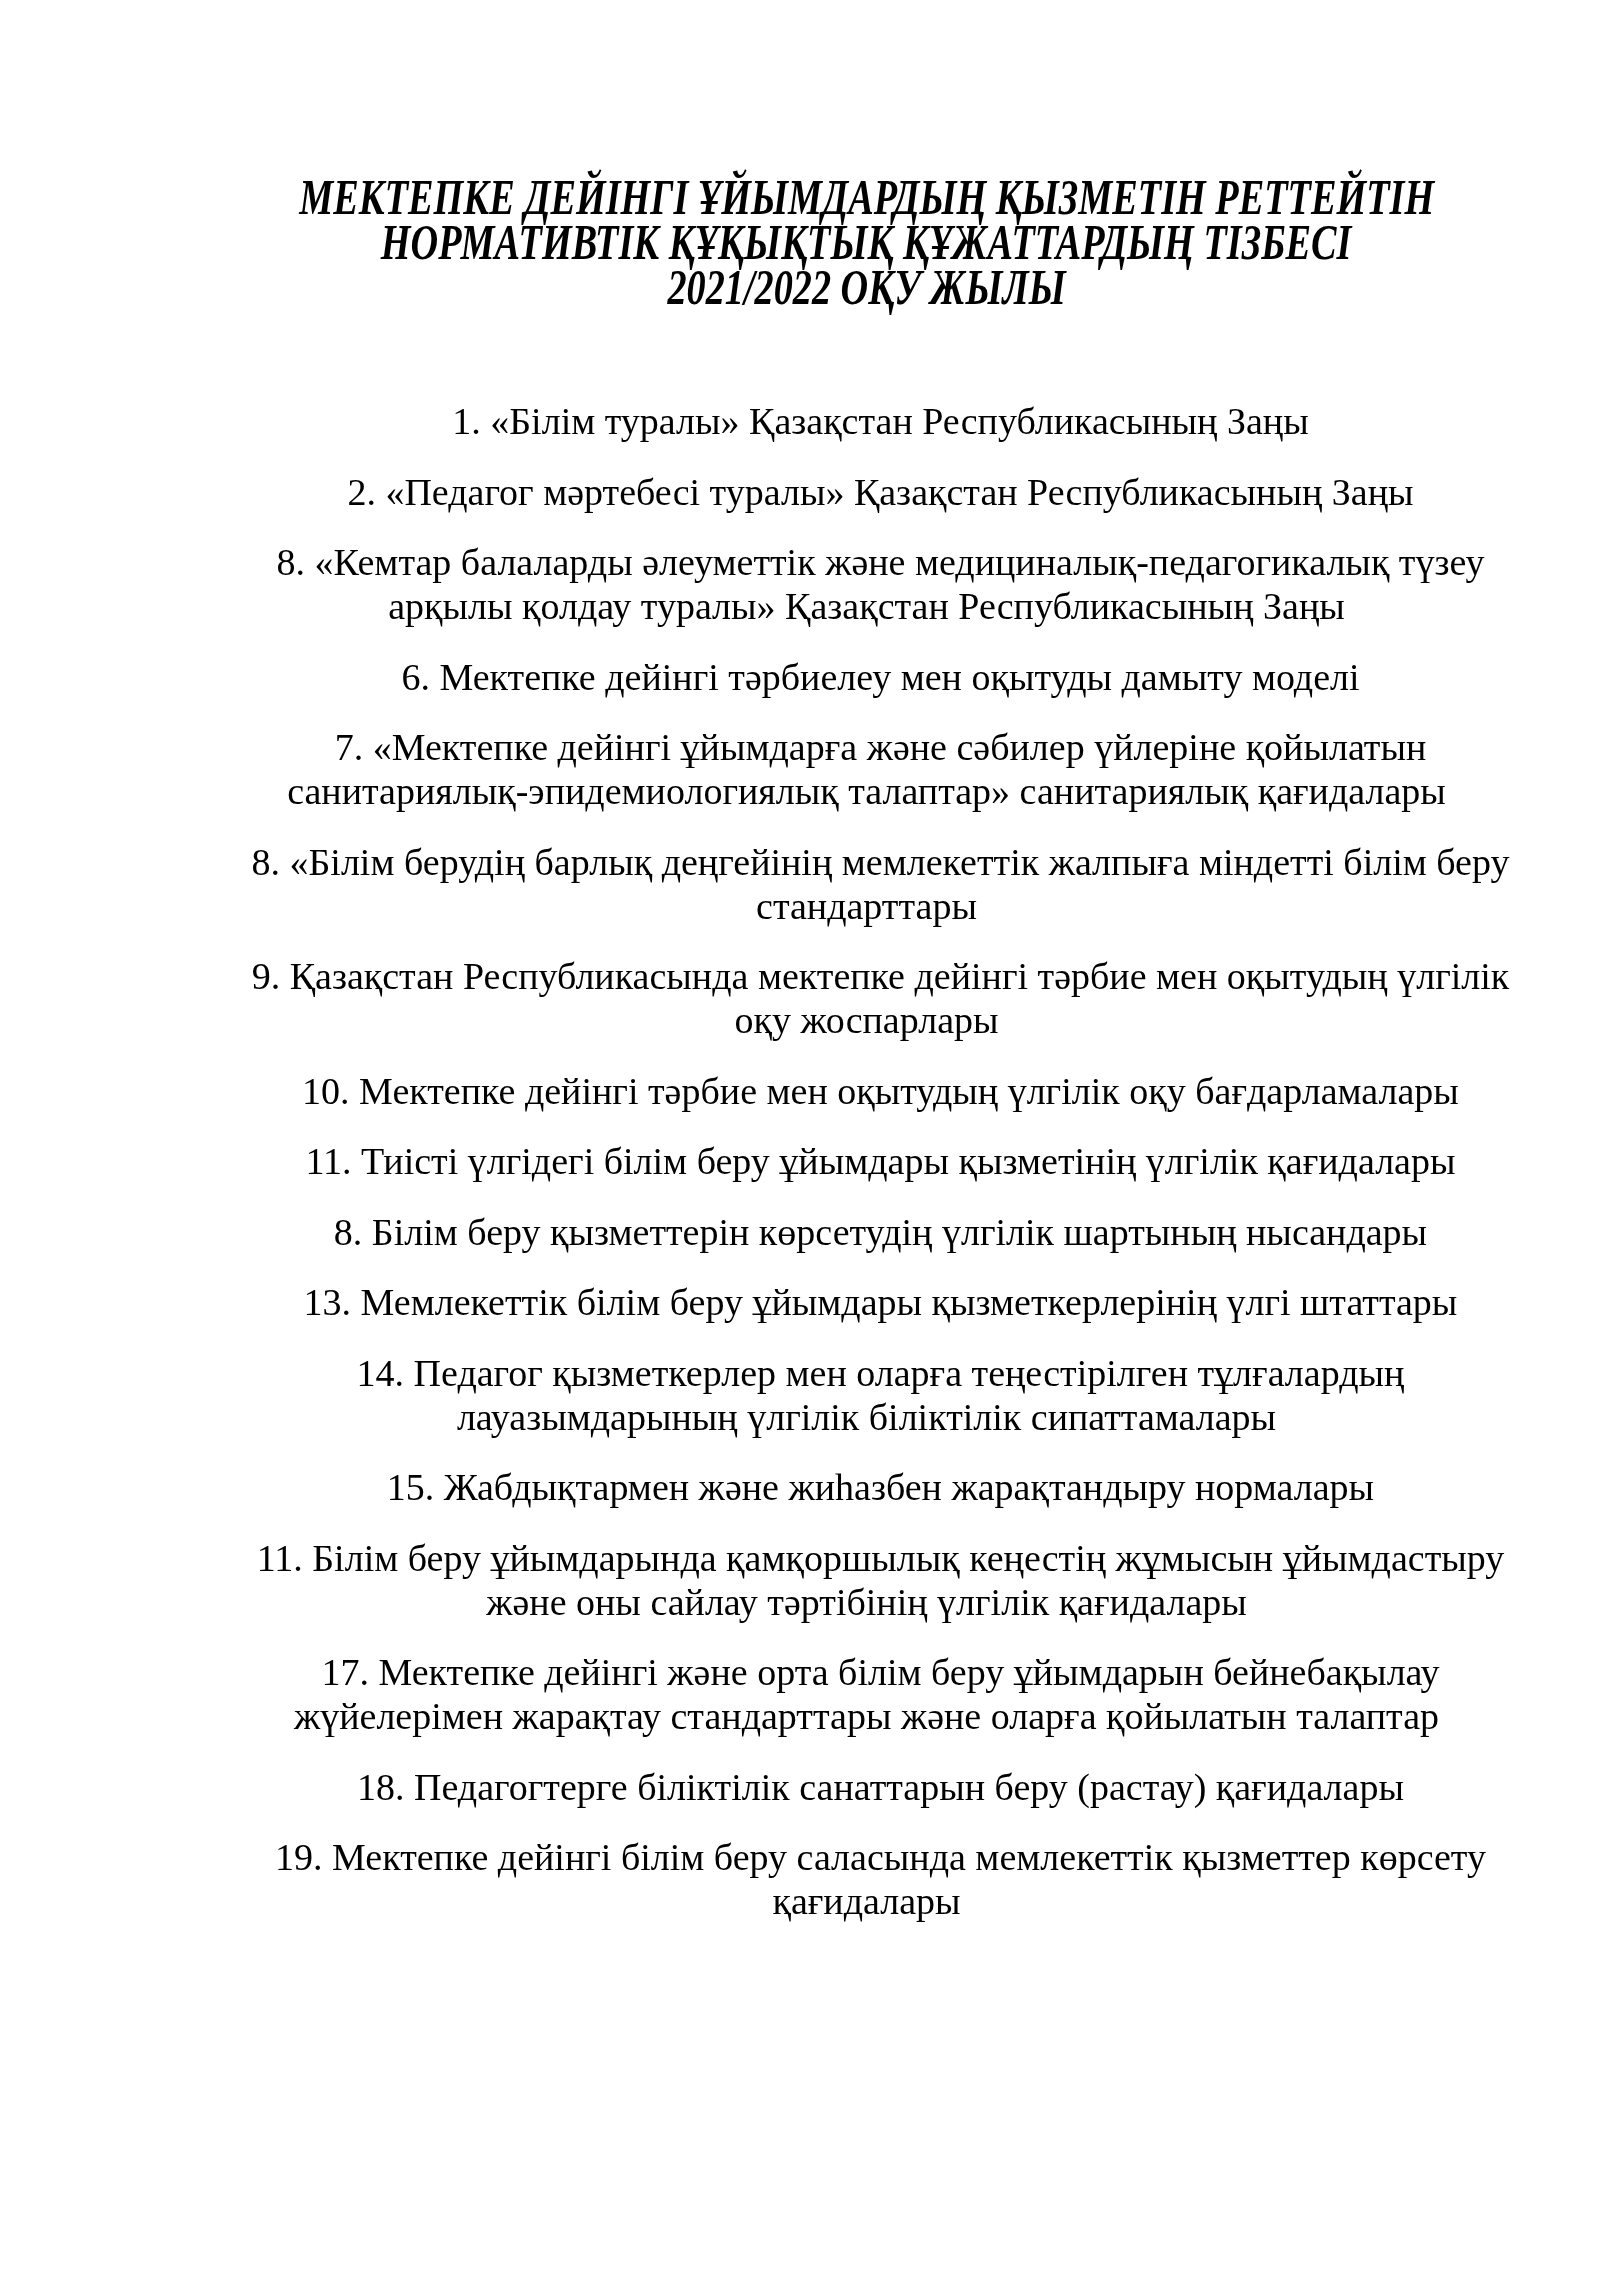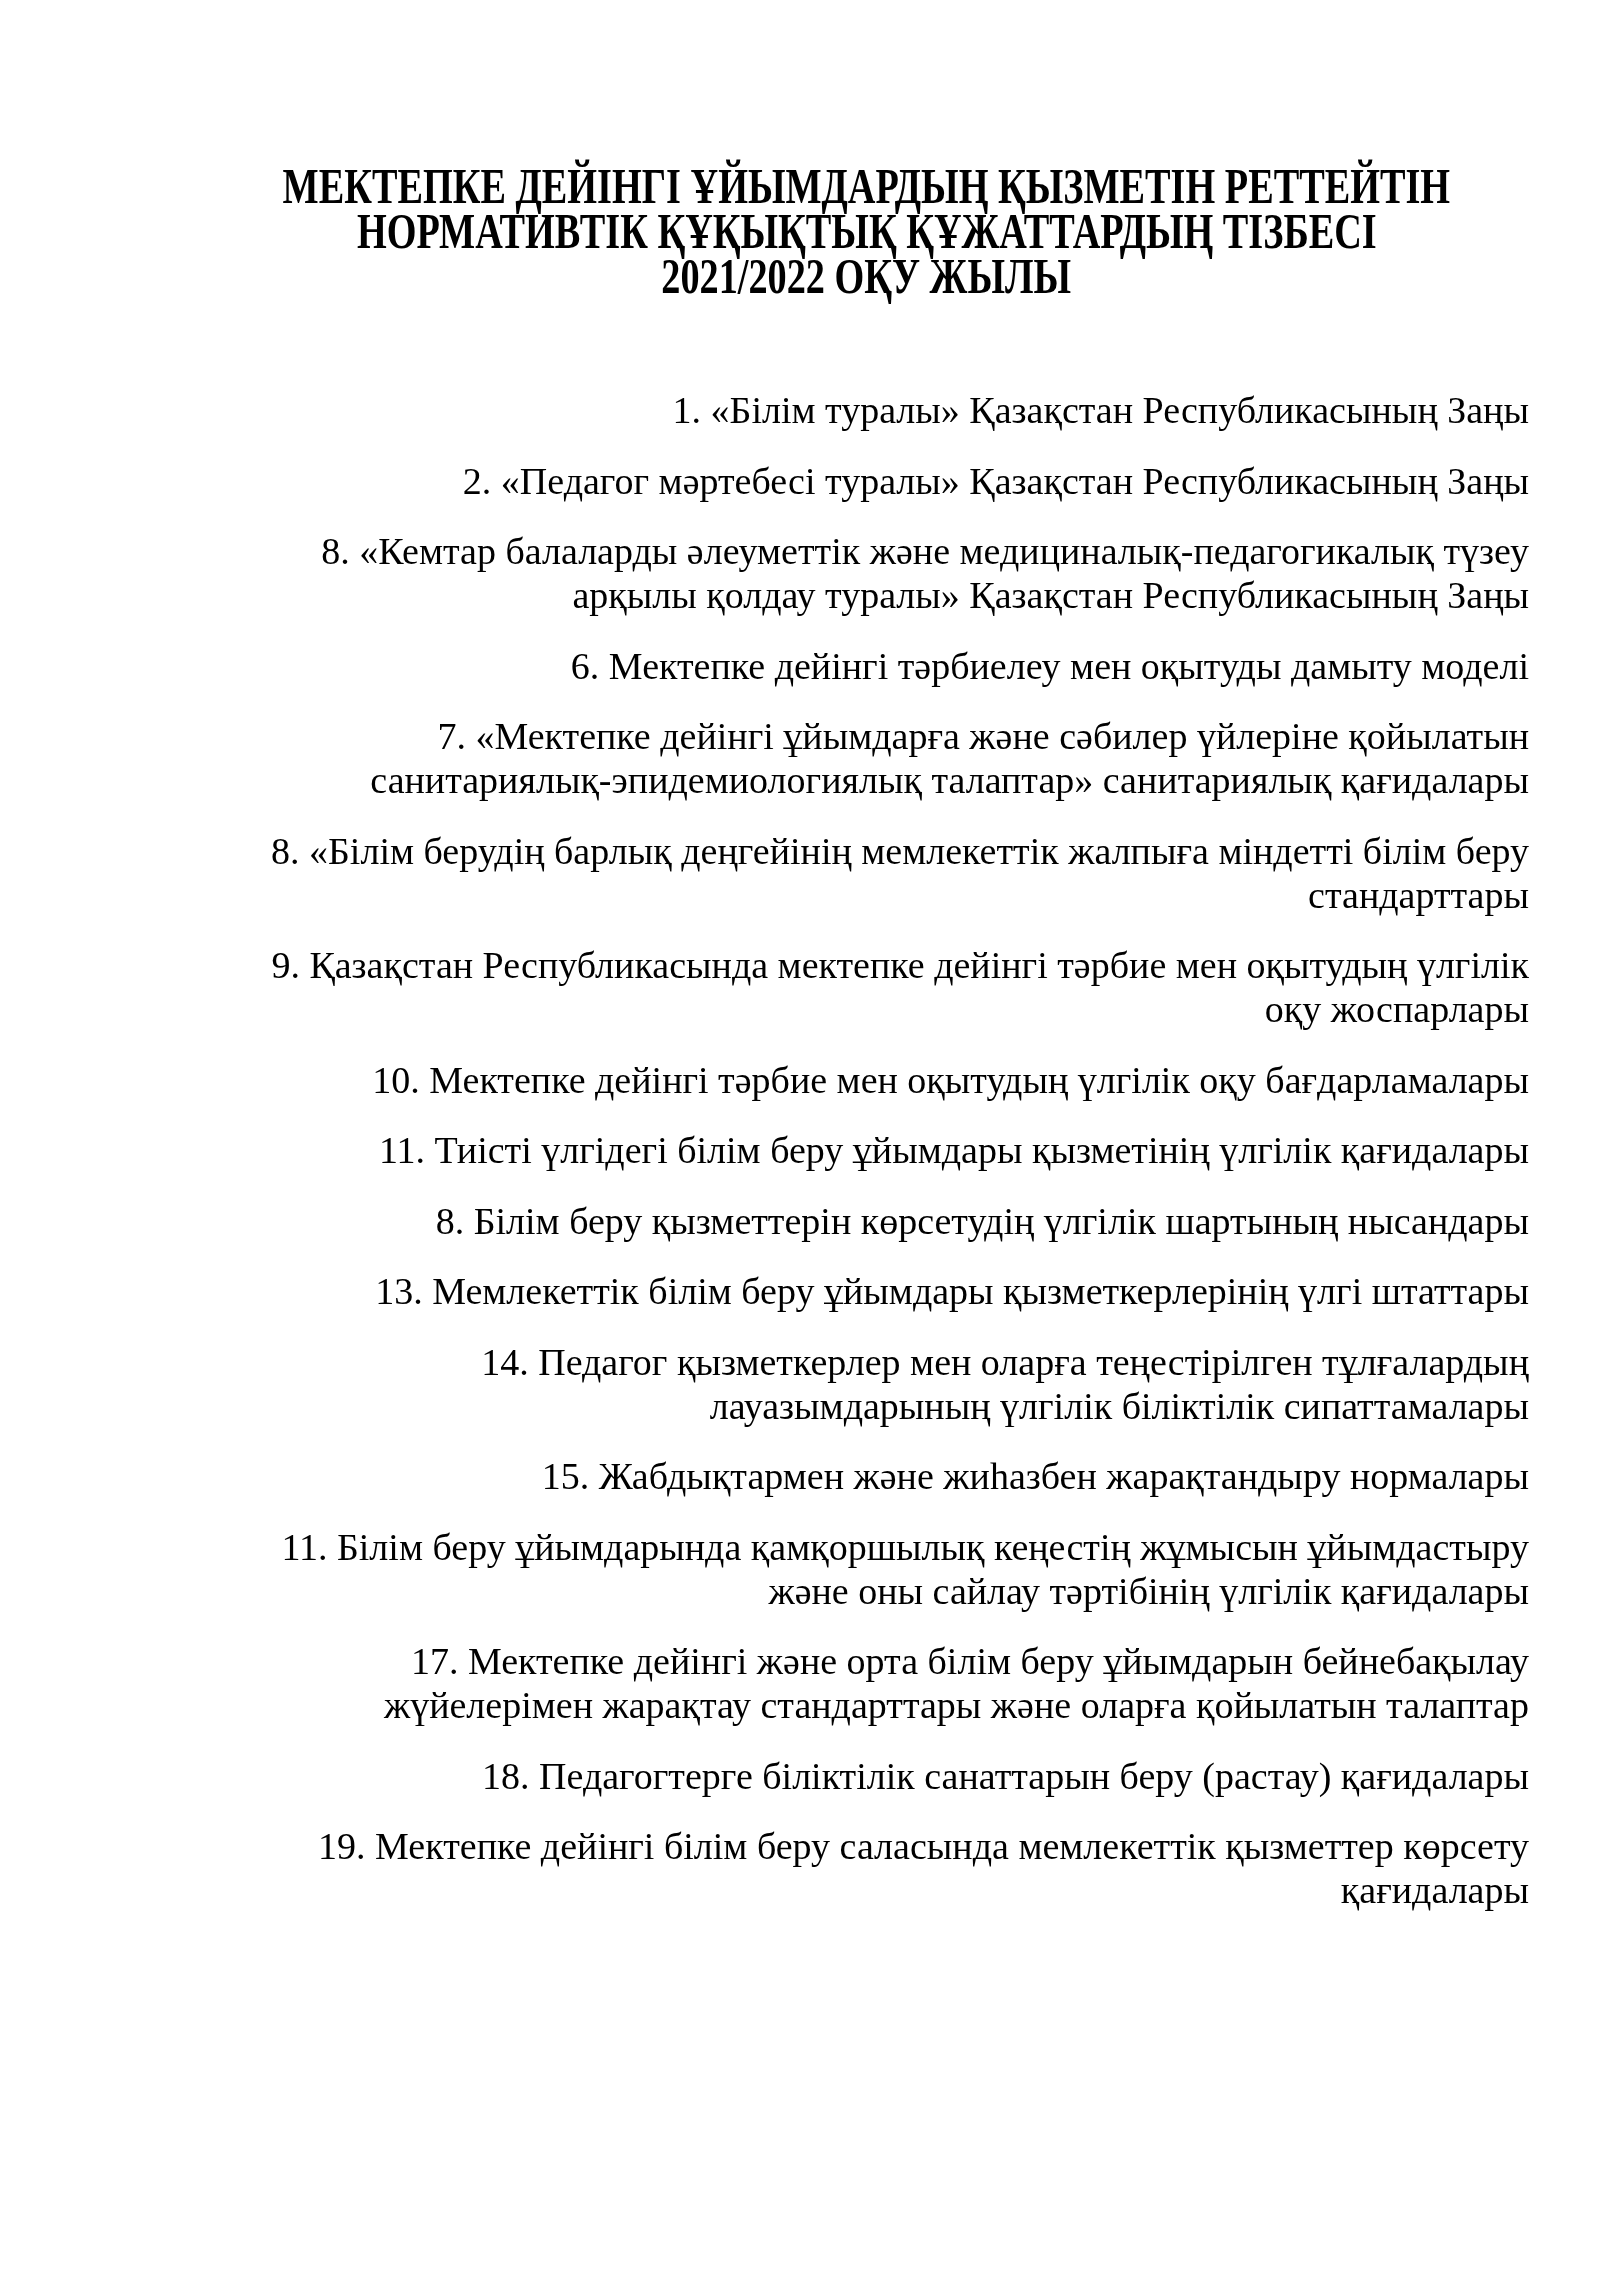--- a/index.html
+++ b/index.html
@@ -13,21 +13,22 @@
     height: 2293px;
     background: #ffffff;
     color: #000000;
     font-family: "Liberation Serif", "DejaVu Serif", serif;
     overflow: hidden;
     box-sizing: border-box;
     padding: 160px 92px 0 204px; 
   }
   
   .doc-title {
-    margin: 4px 0 89px 0;
+    margin: 15px 0 89px 0;
+    font-style: italic;
   }
   .title-line {
     display: flex;
     justify-content: center;
     height: 45px;
     line-height: 45px;
     font-size: 51px;
     font-weight: bold;
   }
   .title-line > span {
@@ -37,21 +38,21 @@
     transform-origin: center;
   }
   
   .doc-body {
     font-size: 38px;
     line-height: 44px;
   }
   .doc-body p.para {
     margin: 0 0 26.5px 0;
     text-indent: 28px;   
-    text-align: right;
+    text-align: center;
   }
 </style>
 </head>
 <body>
 
 <div class="page">
 
   <header class="doc-title">
     <div class="title-line">
       <span>МЕКТЕПКЕ ДЕЙІНГІ ҰЙЫМДАРДЫҢ ҚЫЗМЕТІН РЕТТЕЙТІН</span>

